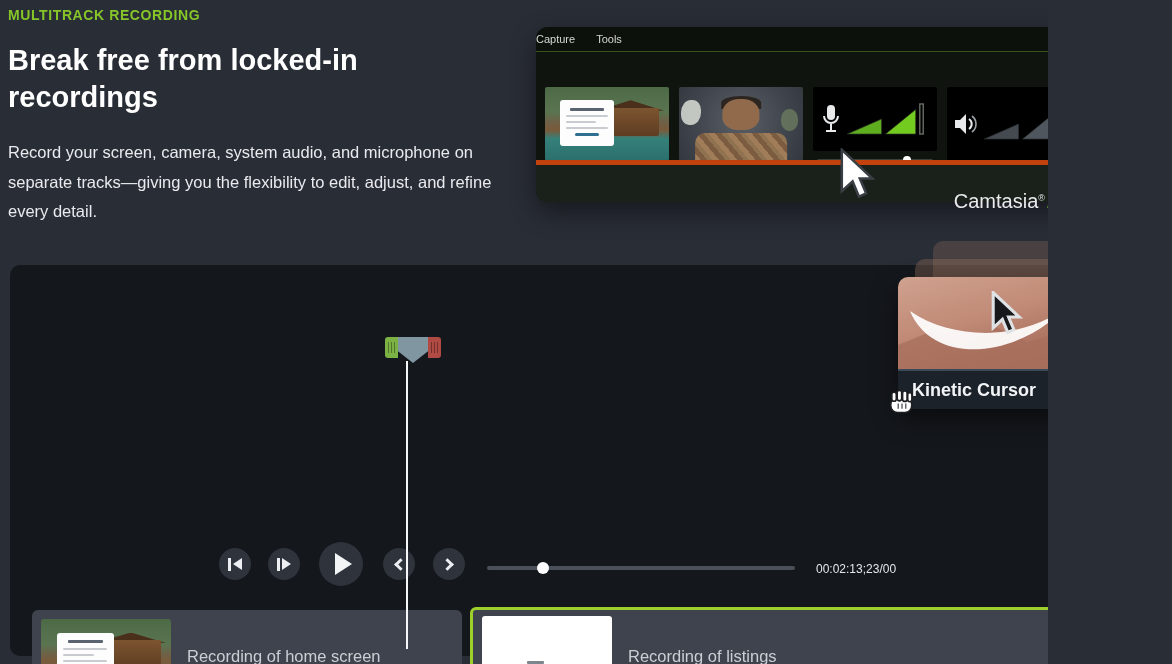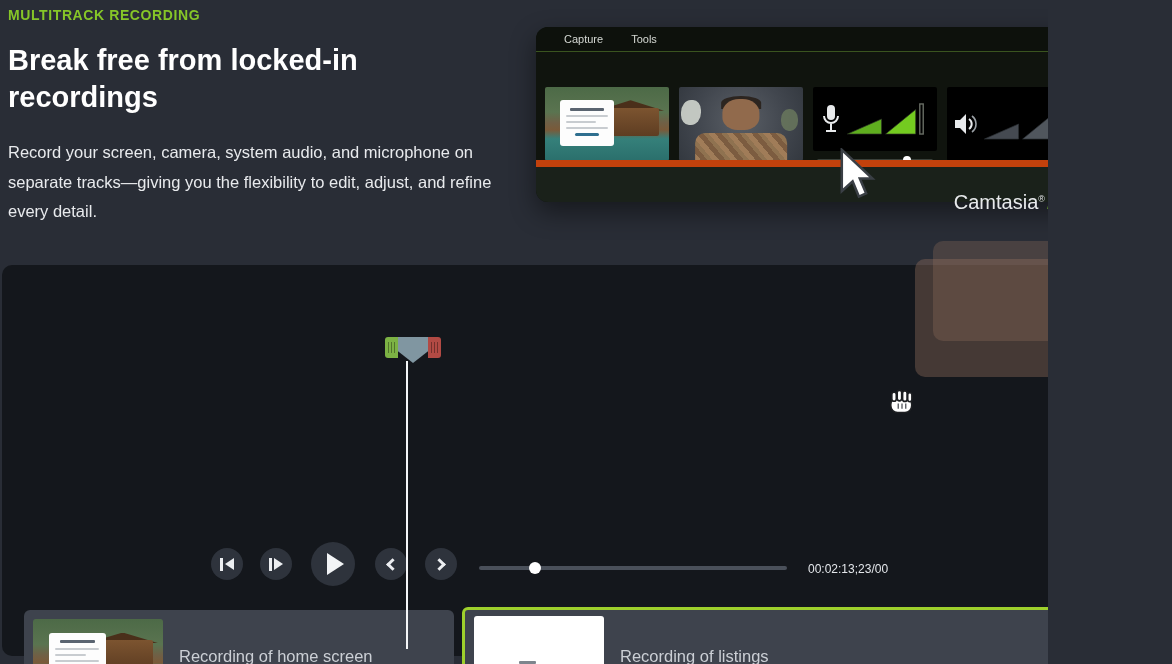--- a/index.html
+++ b/index.html
@@ -8,48 +8,48 @@
   #app { position:relative; width:1048px; height:664px; background:#292d36; overflow:hidden; }
   .abs { position:absolute; }
 
   
   .eyebrow { color:#86c628; font-size:14px; font-weight:bold; letter-spacing:.6px; }
   .hero-title { color:#ffffff; font-size:29px; font-weight:bold; line-height:1.28; width:470px; }
   .hero-body { color:#e8eaed; font-size:16.5px; line-height:1.8; width:505px; }
 
   
   .cap-win { width:622px; height:175px; background:#10140e; border-radius:12px; box-shadow:0 10px 26px rgba(0,0,0,.45); }
-  .cap-titlebar { position:absolute; left:0; top:0; right:0; height:24px; background:#0d110c; border-radius:12px 12px 0 0; display:flex; align-items:center; padding:0 28px; gap:28px; color:#d4d8d3; font-size:11px; }
+  .cap-titlebar { position:absolute; left:0; top:0; right:0; height:24px; background:#0d110c; border-radius:12px 12px 0 0; display:flex; align-items:center; padding:0 0; gap:21px; color:#d4d8d3; font-size:11px; }
   .cap-hairline { position:absolute; left:0; top:24px; right:0; height:1px; background:rgba(130,190,60,.38); }
   .cap-spacer { flex:1; }
   .winbtn { color:#cfd3cf; font-size:12px; line-height:1; cursor:default; }
   .src-panel { position:absolute; top:60px; width:124px; }
   .src-img { width:124px; height:74px; background:#000; border-radius:2px; overflow:hidden; position:relative; }
   .src-toggle-row { position:absolute; left:0; top:78px; width:124px; height:22px; background:#2d322d; border-radius:3px; display:flex; align-items:center; gap:8px; padding:0 6px; color:#cdd1cd; font-size:10.5px; }
   .mic-img { height:64px !important; display:flex; align-items:center; justify-content:center; gap:6px; }
   .mic-slider { position:absolute; left:4px; top:69px; width:116px; height:8px; display:flex; align-items:center; }
   .mic-slider .track { width:100%; height:3px; background:#3a403a; border-radius:2px; }
   .mic-slider .knob { position:absolute; left:74%; top:0; width:8px; height:8px; background:#fff; border-radius:50%; }
   .toggle { width:30px; height:15px; border-radius:8px; position:relative; flex:0 0 auto; }
   .toggle .knob { position:absolute; top:1px; width:13px; height:13px; border-radius:50%; background:#fff; }
   .toggle.on { background:#2f9e44; } .toggle.on .knob { right:1px; }
   .toggle.off { background:#5d6268; } .toggle.off .knob { left:1px; }
   .rec-btn { width:58px; height:58px; border-radius:50%; background:#d94f4f; color:#fff; font-size:17px; display:flex; align-items:center; justify-content:center; }
   .start-label { color:#e2e5e8; font-size:11px; }
-  .cap-bottom { position:absolute; left:0; right:0; bottom:0; height:42px; background:#1a211a; border-radius:0 0 12px 12px; border-top:7px solid #c2410c; display:flex; align-items:center; justify-content:flex-end; padding:0 18px; gap:14px; }
+  .cap-bottom { position:absolute; left:0; right:0; bottom:0; height:42px; background:#1a211a; border-radius:0 0 12px 12px; border-top:5px solid #c2410c; display:flex; align-items:center; justify-content:flex-end; padding:0 18px; gap:14px; }
   .brand { display:flex; align-items:baseline; color:#e8eaec; font-size:20px; }
   .brand .reg { font-size:9px; vertical-align:super; position:relative; top:-7px; }
   .brand .rev { color:#7ec42c; font-weight:bold; font-style:italic; margin-left:2px;margin-top:36px; }
   .brand .sparkle { color:#7ec42c; font-size:10px; position:relative; top:-8px; }
 
   
   .meter { flex:0 0 auto; }
 
   
-  .tl-panel { left:2px; top:265px; width:1152px; height:391px; background:#14171c; border-radius:10px; }
+  .tl-panel { left:10px; top:265px; width:1152px; height:391px; background:#14171c; border-radius:10px; }
   .ctl { border-radius:50%; background:#2e333c; display:flex; align-items:center; justify-content:center; }
   .tri { width:0; height:0; }
   .tri-r { border-top:7px solid transparent; border-bottom:7px solid transparent; border-left:11px solid #eceef1; }
   .tri-l { border-top:7px solid transparent; border-bottom:7px solid transparent; border-right:11px solid #eceef1; }
   .vbar { width:3px; height:13px; background:#eceef1; }
   .chev { width:9px; height:9px; border-left:3px solid #eceef1; border-bottom:3px solid #eceef1; }
   .chev.left  { transform:rotate(45deg);  margin-left:3px; }
   .chev.right { transform:rotate(-135deg); margin-right:3px; }
   .play-tri { border-top:11px solid transparent; border-bottom:11px solid transparent; border-left:17px solid #f2f4f6; margin-left:4px; }
   .seek { height:4px; background:#4a505a; border-radius:2px; }
@@ -273,20 +273,34 @@
     <span class="ph-tab red" style="left:43px;">
         <span class="ph-stripes" style="left:3px;"></span>
       </span>
   </div>
   <div class="ph-line" style="left:406px; top:361px; height:288px; z-index:4;"></div>
 
   <div class="abs ghost" style="left:933px; top:241px; width:182px; height:100px; z-index:5; background:rgba(150,113,94,.30);"></div>
   <div class="abs ghost" style="left:915px; top:259px; width:182px; height:118px; z-index:5;"></div>
   <div class="abs ghost-frag" style="left:1068px; top:352px; z-index:5;">or</div>
 
+  <div class="abs kc-card" style="left:898px; top:277px; z-index:6;">
+    <div class="kc-img">
+      <div class="mtn"></div>
+      <svg class="abs" style="left:0; top:0;" width="180" height="92" viewBox="0 0 180 92">
+        <path d="M12 34 C 34 88, 118 84, 170 28 C 132 62, 58 66, 12 34 Z" fill="#ffffff" opacity="0.92"></path>
+      </svg>
+      <svg class="abs" style="left:92px; top:14px;" width="34" height="46" viewBox="0 0 22 30">
+        <path d="M2 1 L2 24 L8 18.5 L11.5 27 L15.5 25.2 L12 17 L19 17 Z" fill="#17181a" stroke="#dfe2e5" stroke-width="2"></path>
+      </svg>
+    </div>
+    <div class="kc-label-bar">
+      <span class="kc-label">Kinetic Cursor</span>
+    </div>
+  </div>
 
   <svg class="abs" style="left:884px; top:384px; z-index:7;" width="36" height="36" viewBox="0 0 24 24">
     <g stroke="#1d1f22" stroke-width="1.1" fill="#ffffff" stroke-linejoin="round">
       <rect x="4.5" y="9" width="14" height="10" rx="4.5"></rect>
       <rect x="5.2" y="5.5" width="3" height="6" rx="1.5"></rect>
       <rect x="8.8" y="4.2" width="3" height="7" rx="1.5"></rect>
       <rect x="12.4" y="4.6" width="3" height="7" rx="1.5"></rect>
       <rect x="15.8" y="5.8" width="2.8" height="6" rx="1.4"></rect>
     </g>
     <g stroke="#55595e" stroke-width="0.9">

